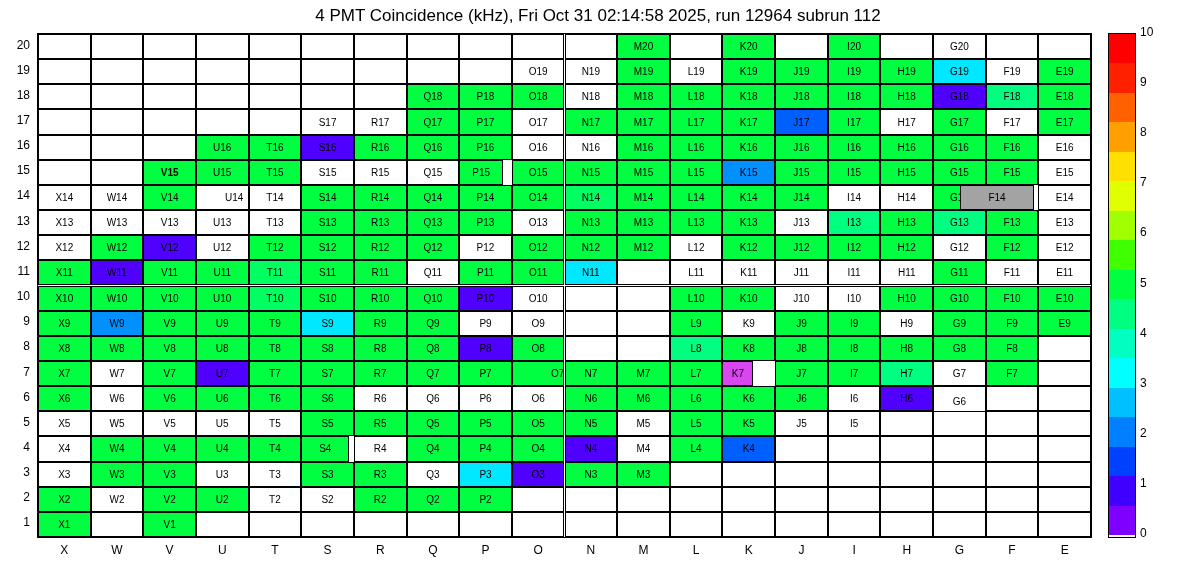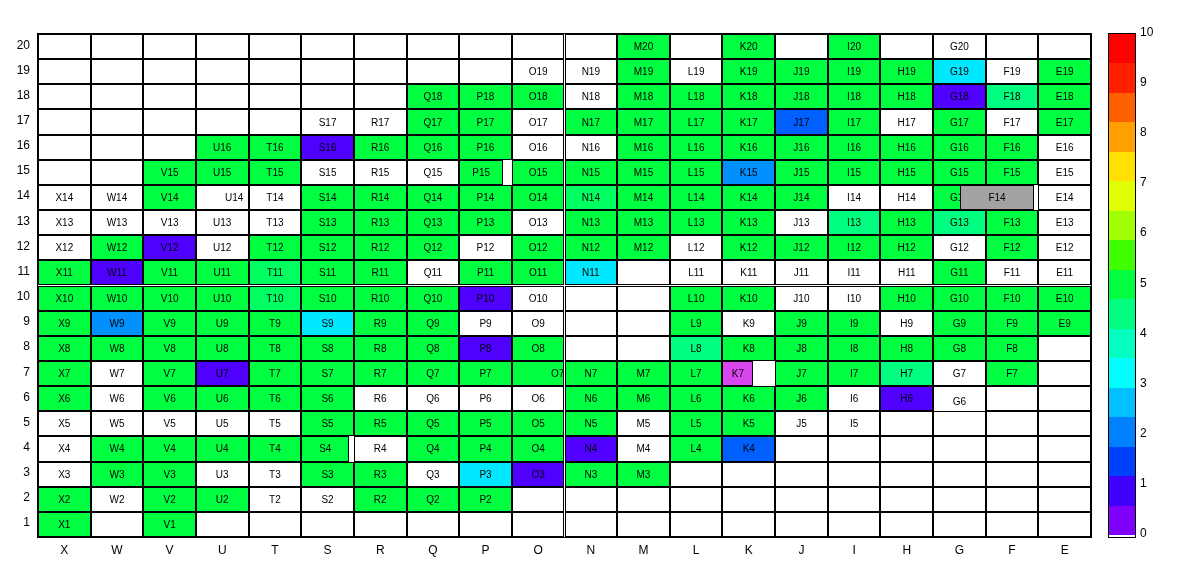--- a/index.html
+++ b/index.html
@@ -55,20 +55,21 @@
   .cbtick{
     position:absolute;
     left:1140px;
     font-size:12px;color:#000;
   }
 </style>
 </head>
 <body>
 
 <div id="root">
+  <div id="title">4 PMT Coincidence (kHz), Fri Oct 31 02:14:58 2025, run 12964 subrun 112</div>
   <div id="plot">
       <div class="cell" style="left: 0px; top: 0px; width: 52.65px; height: 25.15px; background: rgb(255, 255, 255);"></div>
       <div class="cell" style="left: 52.65px; top: 0px; width: 52.65px; height: 25.15px; background: rgb(255, 255, 255);"></div>
       <div class="cell" style="left: 105.3px; top: 0px; width: 52.65px; height: 25.15px; background: rgb(255, 255, 255);"></div>
       <div class="cell" style="left: 157.95px; top: 0px; width: 52.65px; height: 25.15px; background: rgb(255, 255, 255);"></div>
       <div class="cell" style="left: 210.6px; top: 0px; width: 52.65px; height: 25.15px; background: rgb(255, 255, 255);"></div>
       <div class="cell" style="left: 263.25px; top: 0px; width: 52.65px; height: 25.15px; background: rgb(255, 255, 255);"></div>
       <div class="cell" style="left: 315.9px; top: 0px; width: 52.65px; height: 25.15px; background: rgb(255, 255, 255);"></div>
       <div class="cell" style="left: 368.55px; top: 0px; width: 52.65px; height: 25.15px; background: rgb(255, 255, 255);"></div>
       <div class="cell" style="left: 421.2px; top: 0px; width: 52.65px; height: 25.15px; background: rgb(255, 255, 255);"></div>
@@ -158,21 +159,21 @@
       <div class="cell" style="left: 631.8px; top: 100.6px; width: 52.65px; height: 25.15px; background: rgb(0, 255, 64);">L16</div>
       <div class="cell" style="left: 684.45px; top: 100.6px; width: 52.65px; height: 25.15px; background: rgb(0, 255, 64);">K16</div>
       <div class="cell" style="left: 737.1px; top: 100.6px; width: 52.65px; height: 25.15px; background: rgb(0, 255, 64);">J16</div>
       <div class="cell" style="left: 789.75px; top: 100.6px; width: 52.65px; height: 25.15px; background: rgb(0, 255, 64);">I16</div>
       <div class="cell" style="left: 842.4px; top: 100.6px; width: 52.65px; height: 25.15px; background: rgb(0, 255, 64);">H16</div>
       <div class="cell" style="left: 895.05px; top: 100.6px; width: 52.65px; height: 25.15px; background: rgb(0, 255, 64);">G16</div>
       <div class="cell" style="left: 947.7px; top: 100.6px; width: 52.65px; height: 25.15px; background: rgb(0, 255, 64);">F16</div>
       <div class="cell" style="left: 1000.35px; top: 100.6px; width: 52.65px; height: 25.15px; background: rgb(255, 255, 255);">E16</div>
       <div class="cell" style="left: 0px; top: 125.75px; width: 52.65px; height: 25.15px; background: rgb(255, 255, 255);"></div>
       <div class="cell" style="left: 52.65px; top: 125.75px; width: 52.65px; height: 25.15px; background: rgb(255, 255, 255);"></div>
-      <div class="cell" style="left: 105.3px; top: 125.75px; width: 52.65px; height: 25.15px; background: rgb(0, 255, 64);">V15</div>
+      <div class="cell" style="left: 105.3px; top: 125.75px; width: 52.65px; height: 25.15px; background: rgb(0, 255, 64); font-weight: bold;">V15</div>
       <div class="cell" style="left: 157.95px; top: 125.75px; width: 52.65px; height: 25.15px; background: rgb(0, 255, 64);">U15</div>
       <div class="cell" style="left: 210.6px; top: 125.75px; width: 52.65px; height: 25.15px; background: rgb(0, 255, 64);">T15</div>
       <div class="cell" style="left: 263.25px; top: 125.75px; width: 52.65px; height: 25.15px; background: rgb(255, 255, 255);">S15</div>
       <div class="cell" style="left: 315.9px; top: 125.75px; width: 52.65px; height: 25.15px; background: rgb(255, 255, 255);">R15</div>
       <div class="cell" style="left: 368.55px; top: 125.75px; width: 52.65px; height: 25.15px; background: rgb(255, 255, 255);">Q15</div>
       <div class="cell" style="left: 421.2px; top: 125.75px; width: 44px; height: 25.15px; background: rgb(0, 255, 64);">P15</div>
       <div class="cell" style="left: 473.85px; top: 125.75px; width: 52.65px; height: 25.15px; background: rgb(0, 255, 64);">O15</div>
       <div class="cell" style="left: 526.5px; top: 125.75px; width: 52.65px; height: 25.15px; background: rgb(0, 255, 64);">N15</div>
       <div class="cell" style="left: 579.15px; top: 125.75px; width: 52.65px; height: 25.15px; background: rgb(0, 255, 64);">M15</div>
       <div class="cell" style="left: 631.8px; top: 125.75px; width: 52.65px; height: 25.15px; background: rgb(0, 255, 64);">L15</div>

